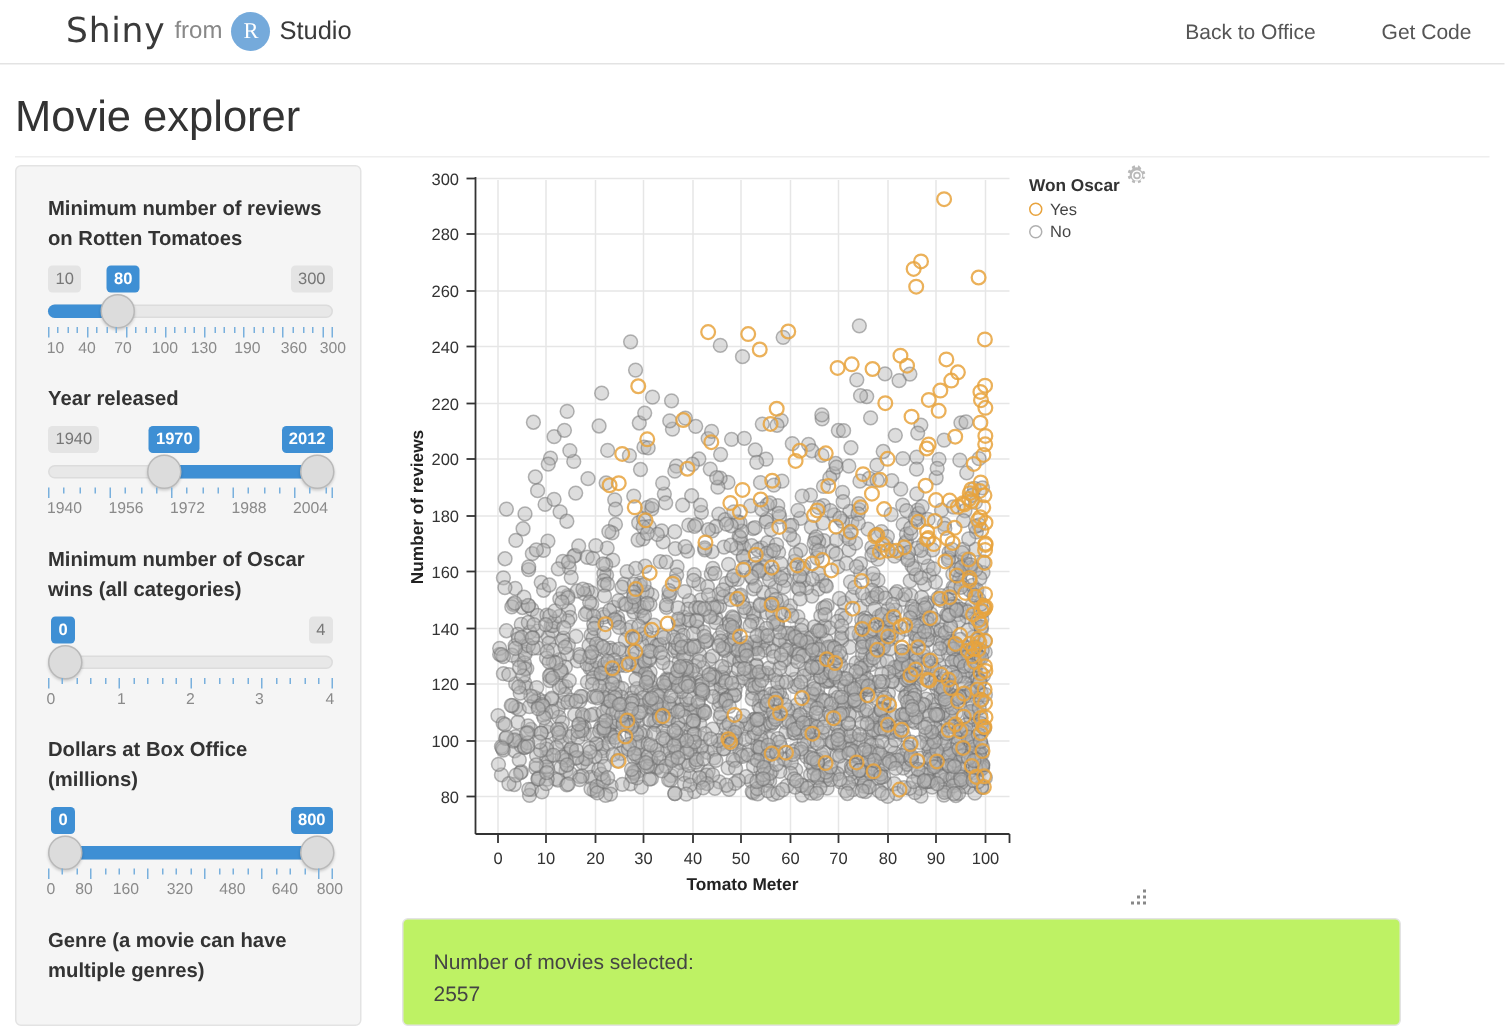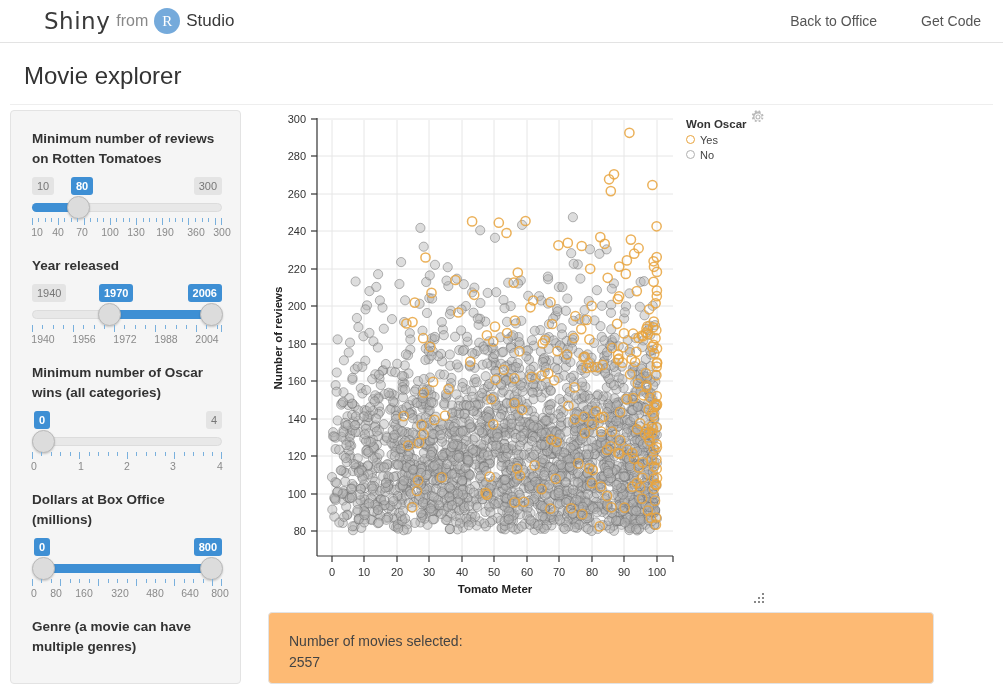--- a/index.html
+++ b/index.html
@@ -36,22 +36,22 @@
     line-height: 1;
   }
   .brand-studio { font-size: 17px; color: #3a3a3a; }
   .topnav { position: absolute; right: 22px; top: 13px; display: flex; gap: 44px; }
   .topnav a {
     font-size: 14px; color: #555; text-decoration: none; cursor: pointer;
   }
 
   
   .page-title {
-    position: absolute; left: 24px; top: 62px;
-    font-size: 24px; color: #333; font-weight: 400;
+    position: absolute; left: 10px; top: 62px;
+    font-size: 29px; color: #333; font-weight: 400;
   }
   .title-rule {
     position: absolute; left: 10px; top: 104px;
     width: 983px; height: 1px; background: #eeeeee;
   }
 
   
   .sidebar {
     position: absolute; left: 10px; top: 110px;
     width: 231px; height: 574px;
@@ -130,21 +130,21 @@
     width: 9px; height: 9px; border-radius: 50%;
     background: transparent; border: 1.6px solid #e8a33d;
   }
   .legend-dot.grey { border-color: #b0b0b0; }
   .legend-text { font-size: 11px; color: #444; }
 
   
   .info-panel {
     position: absolute; left: 268px; top: 612px;
     width: 666px; height: 72px;
-    background: #fdba74; border: 1px solid #e3e3e3; border-radius: 4px;
+    background: #bef264; border: 1px solid #e3e3e3; border-radius: 4px;
     padding: 18px 20px;
   }
   .info-line { font-size: 14px; color: #444; line-height: 21px; }
 </style>
 </head>
 <body>
 
 <div class="topbar">
   <div class="brand">
     <span class="brand-shiny">Shiny</span>
@@ -220,21 +220,21 @@
       </div>
     </div>
   </div>
 
   <div class="ctrl">
     <div class="ctrl-label">Year released</div>
     <div class="slider">
       <div class="slider-caps">
         <div class="cap grey" style="left:0">1940</div>
         <div class="cap blue" style="left:67px">1970</div>
-        <div class="cap blue" style="right:0">2006</div>
+        <div class="cap blue" style="right:0">2012</div>
       </div>
       <div class="track-wrap">
         <div class="track"></div>
         <div class="track-fill" style="left:77px;width:104px"></div>
         <div class="handle" style="left:66px"></div>
         <div class="handle" style="left:168px"></div>
       </div>
       <div class="ticks">
         <div class="tick major" style="left:0px"></div>
           <div class="tick" style="left:10px"></div>

